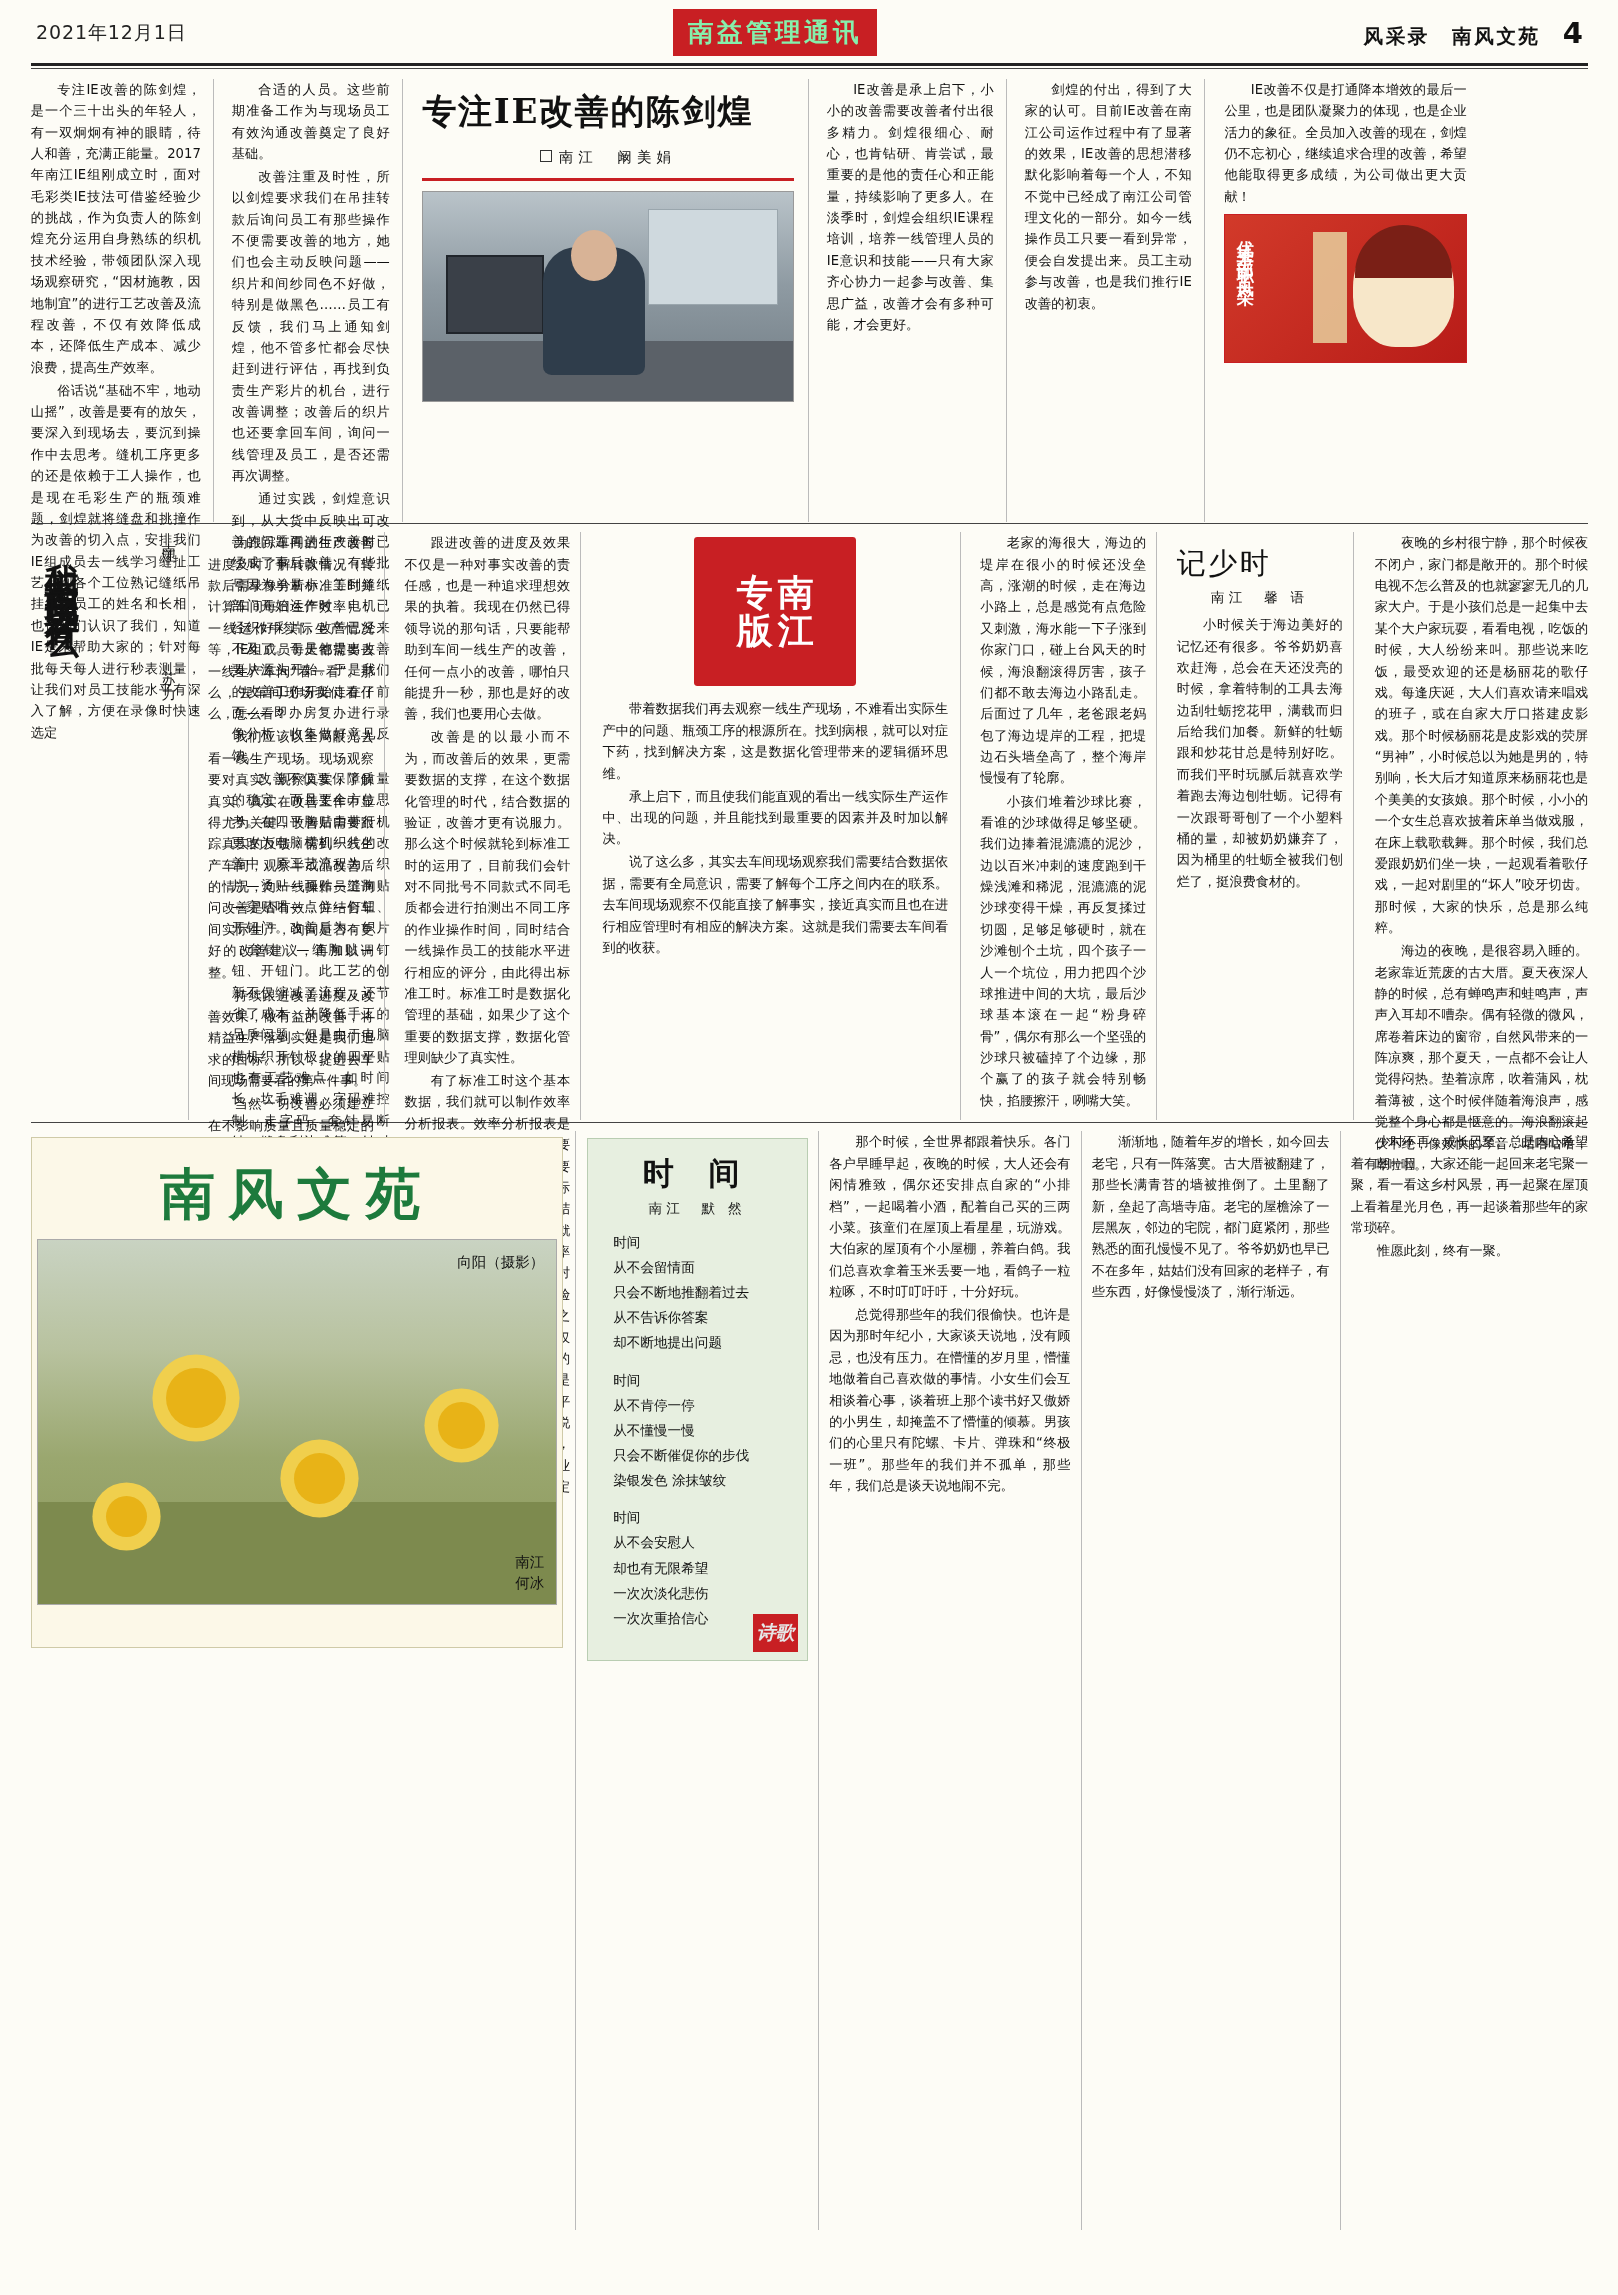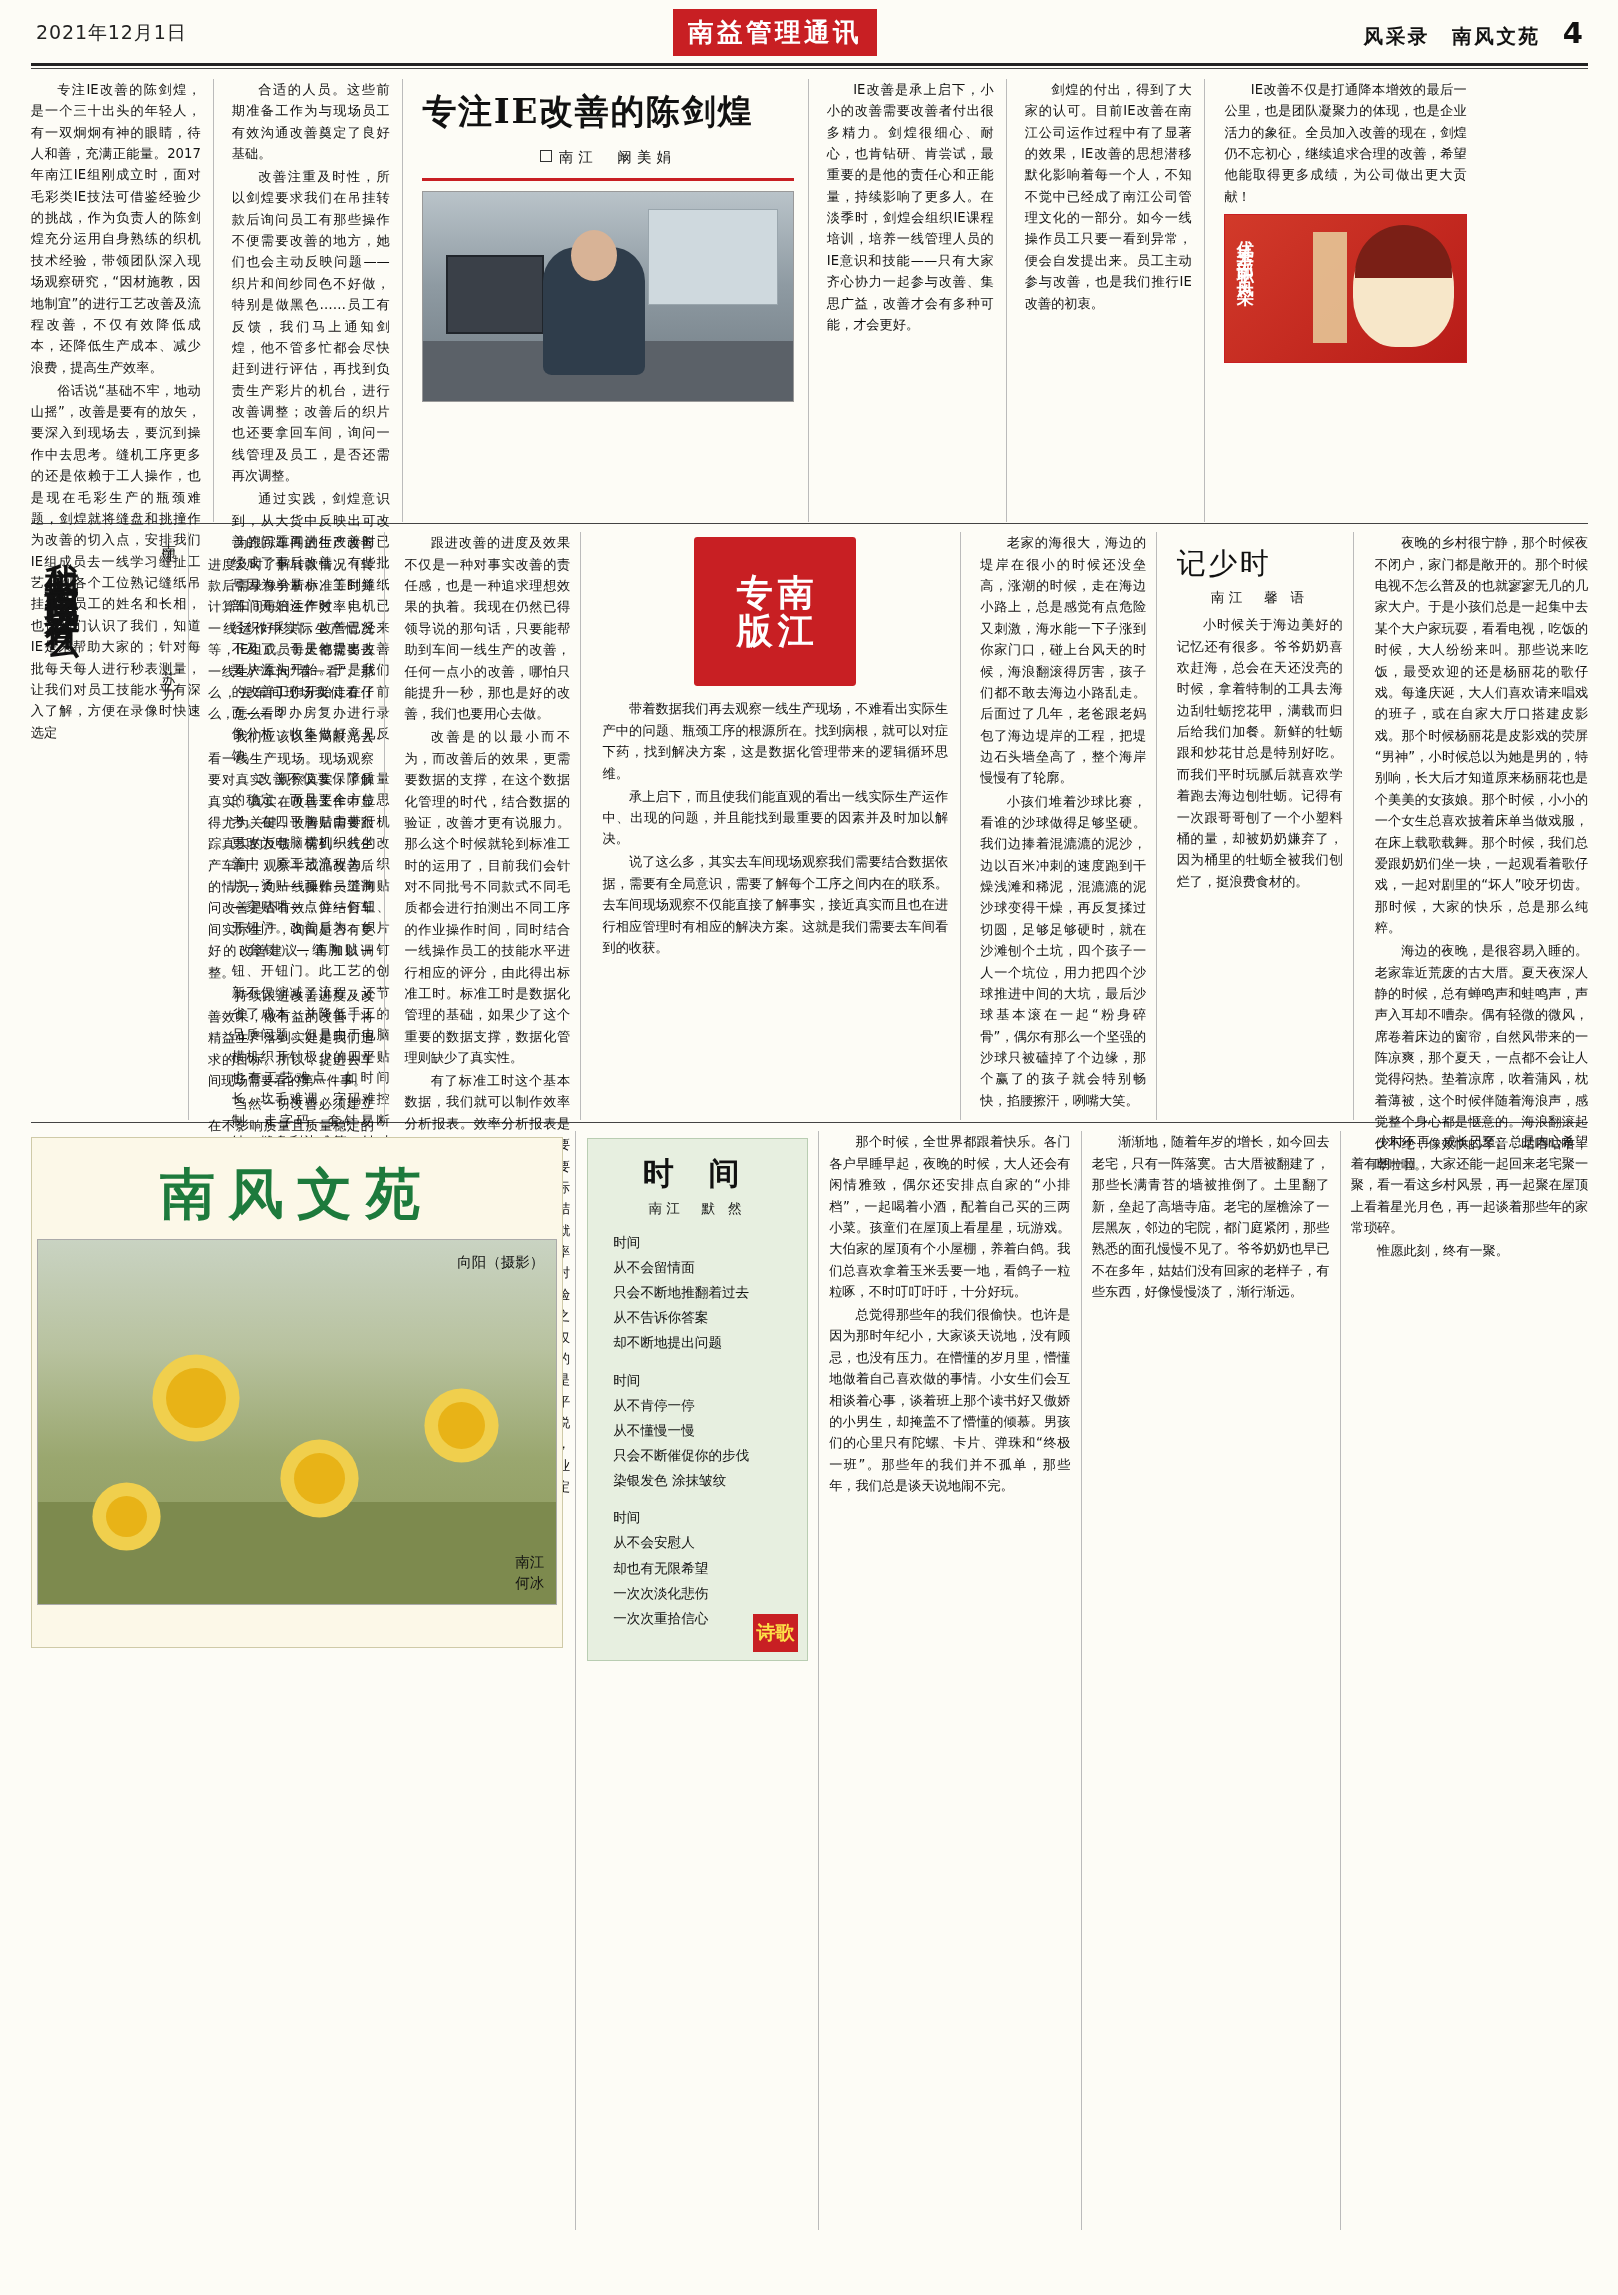--- a/index.html
+++ b/index.html
@@ -12,21 +12,21 @@
   }
   .page{position:absolute;inset:0;padding:0 24px;box-sizing:border-box;}
 
   
   .masthead{
     position:relative;height:60px;display:flex;align-items:center;
     justify-content:space-between;padding:5.1px 12px 0 12px;box-sizing:border-box;
   }
   .masthead .date{font-size:19px;color:#222;letter-spacing:0.9px;}
   .masthead .logo{
-    background:#c81f23;color:#ffffff;font-family:"DejaVu Serif","Liberation Serif",serif;
+    background:#c81f23;color:#86efac;font-family:"DejaVu Serif","Liberation Serif",serif;
     font-weight:bold;font-size:25.6px;padding:5.1px 13.6px;letter-spacing:3.4px;
     border:1.7px solid #c81f23;
   }
   .masthead .right{display:flex;align-items:baseline;gap:22px;}
   .masthead .sect{font-size:19.6px;letter-spacing:2.6px;color:#111;font-weight:bold;}
   .masthead .pageno{font-size:29px;font-weight:bold;}
   .rule{height:2.6px;background:#222;margin:3.4px 6.8px 0 6.8px;}
   .rule.thin{height:0.9px;background:#444;margin-top:1.7px;}
 
   
@@ -151,23 +151,24 @@
     background:#e7efe0;border:0.9px solid #b9cdb2;box-sizing:border-box;padding:13.6px 13.6px 17px;margin-top:6.8px;
     position:relative;
   }
   .greenbox .t{
     font-family:"DejaVu Serif","Liberation Serif",serif;
     font-size:31px;font-weight:bold;text-align:center;letter-spacing:12px;margin-bottom:5.1px;
   }
   .greenbox .by{text-align:center;font-size:13.6px;letter-spacing:4.3px;margin-bottom:12px;}
   .greenbox .stanza{font-size:13.6px;line-height:1.85;margin-bottom:12px;padding-left:12px;}
   .poemtag{
-    position:absolute;right:8.5px;bottom:8.5px;background:#c81f23;color:#fde047;width:39px;
+    position:absolute;right:8.5px;bottom:8.5px;background:#c81f23;color:#e5e5e5;width:39px;
     text-align:center;font-size:19px;font-weight:bold;padding:6.8px 3.4px;line-height:1.25;
     font-family:"DejaVu Serif","Liberation Serif",serif;
+    font-style:italic;
   }
   .small{font-size:13.2px;line-height:1.62;text-align:justify;}
   .small p{margin:0 0 1.7px 0;text-indent:2em;}
 </style>
 </head>
 <body>
 
 <div class="page">
 
   <div class="masthead">

